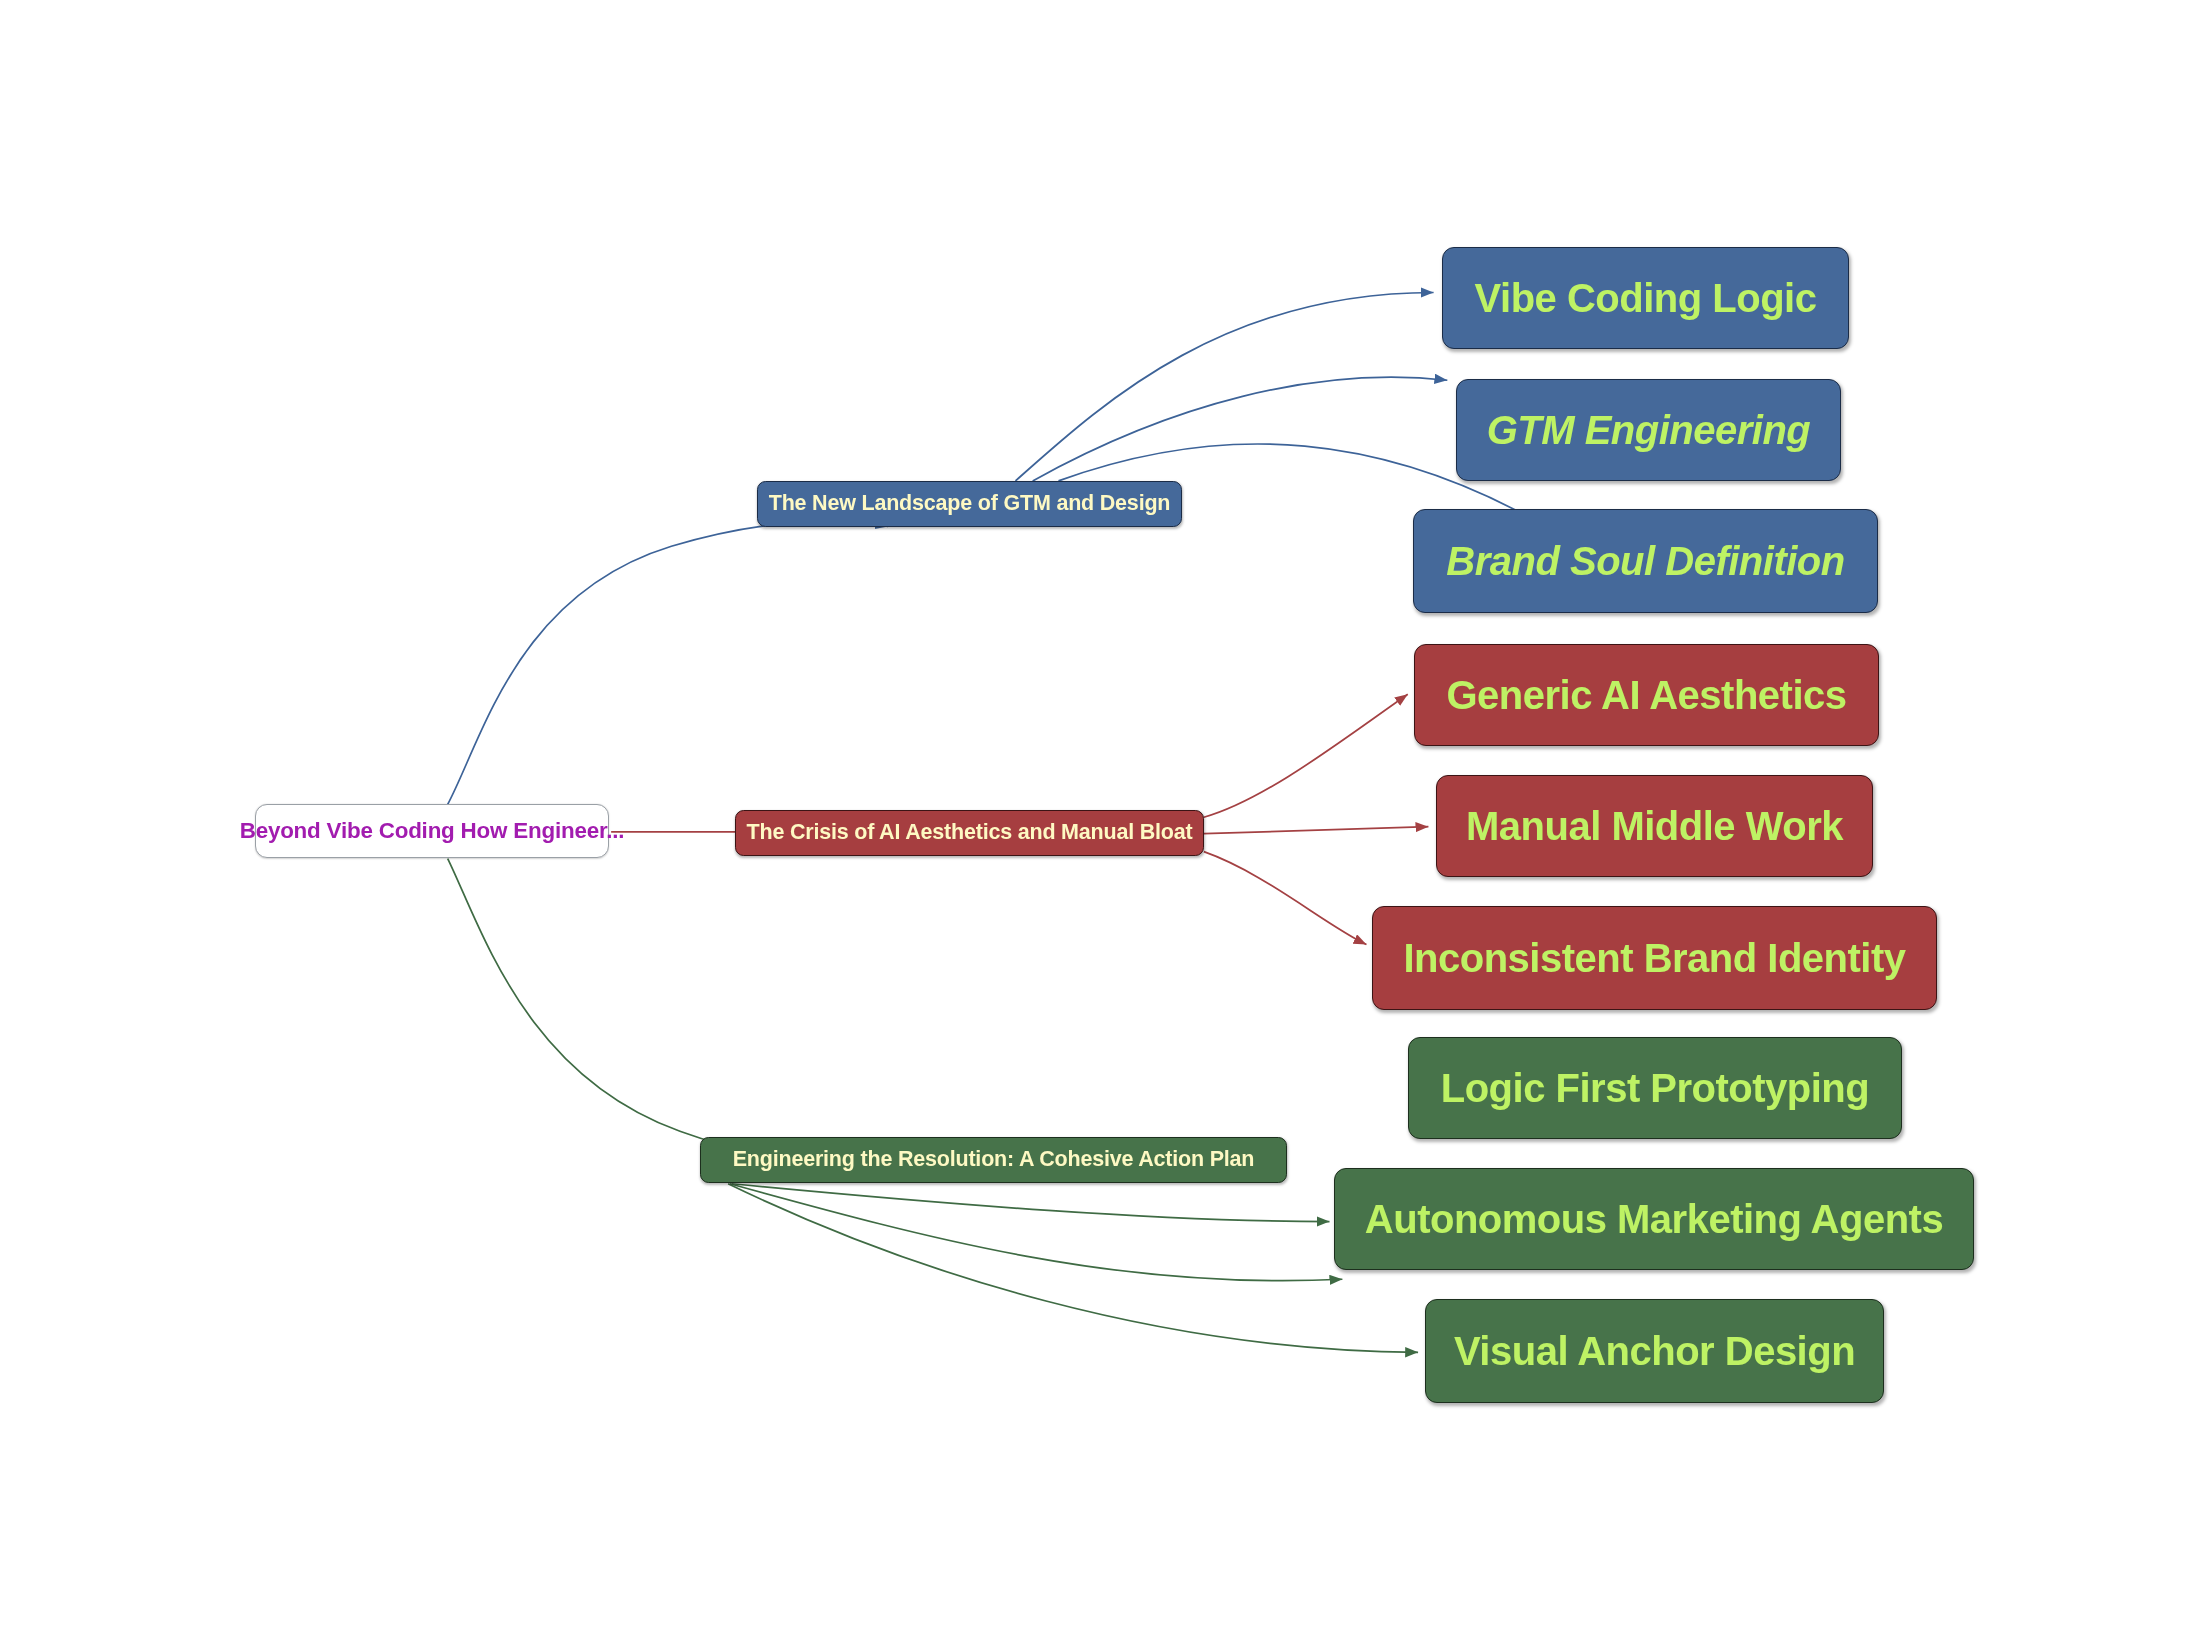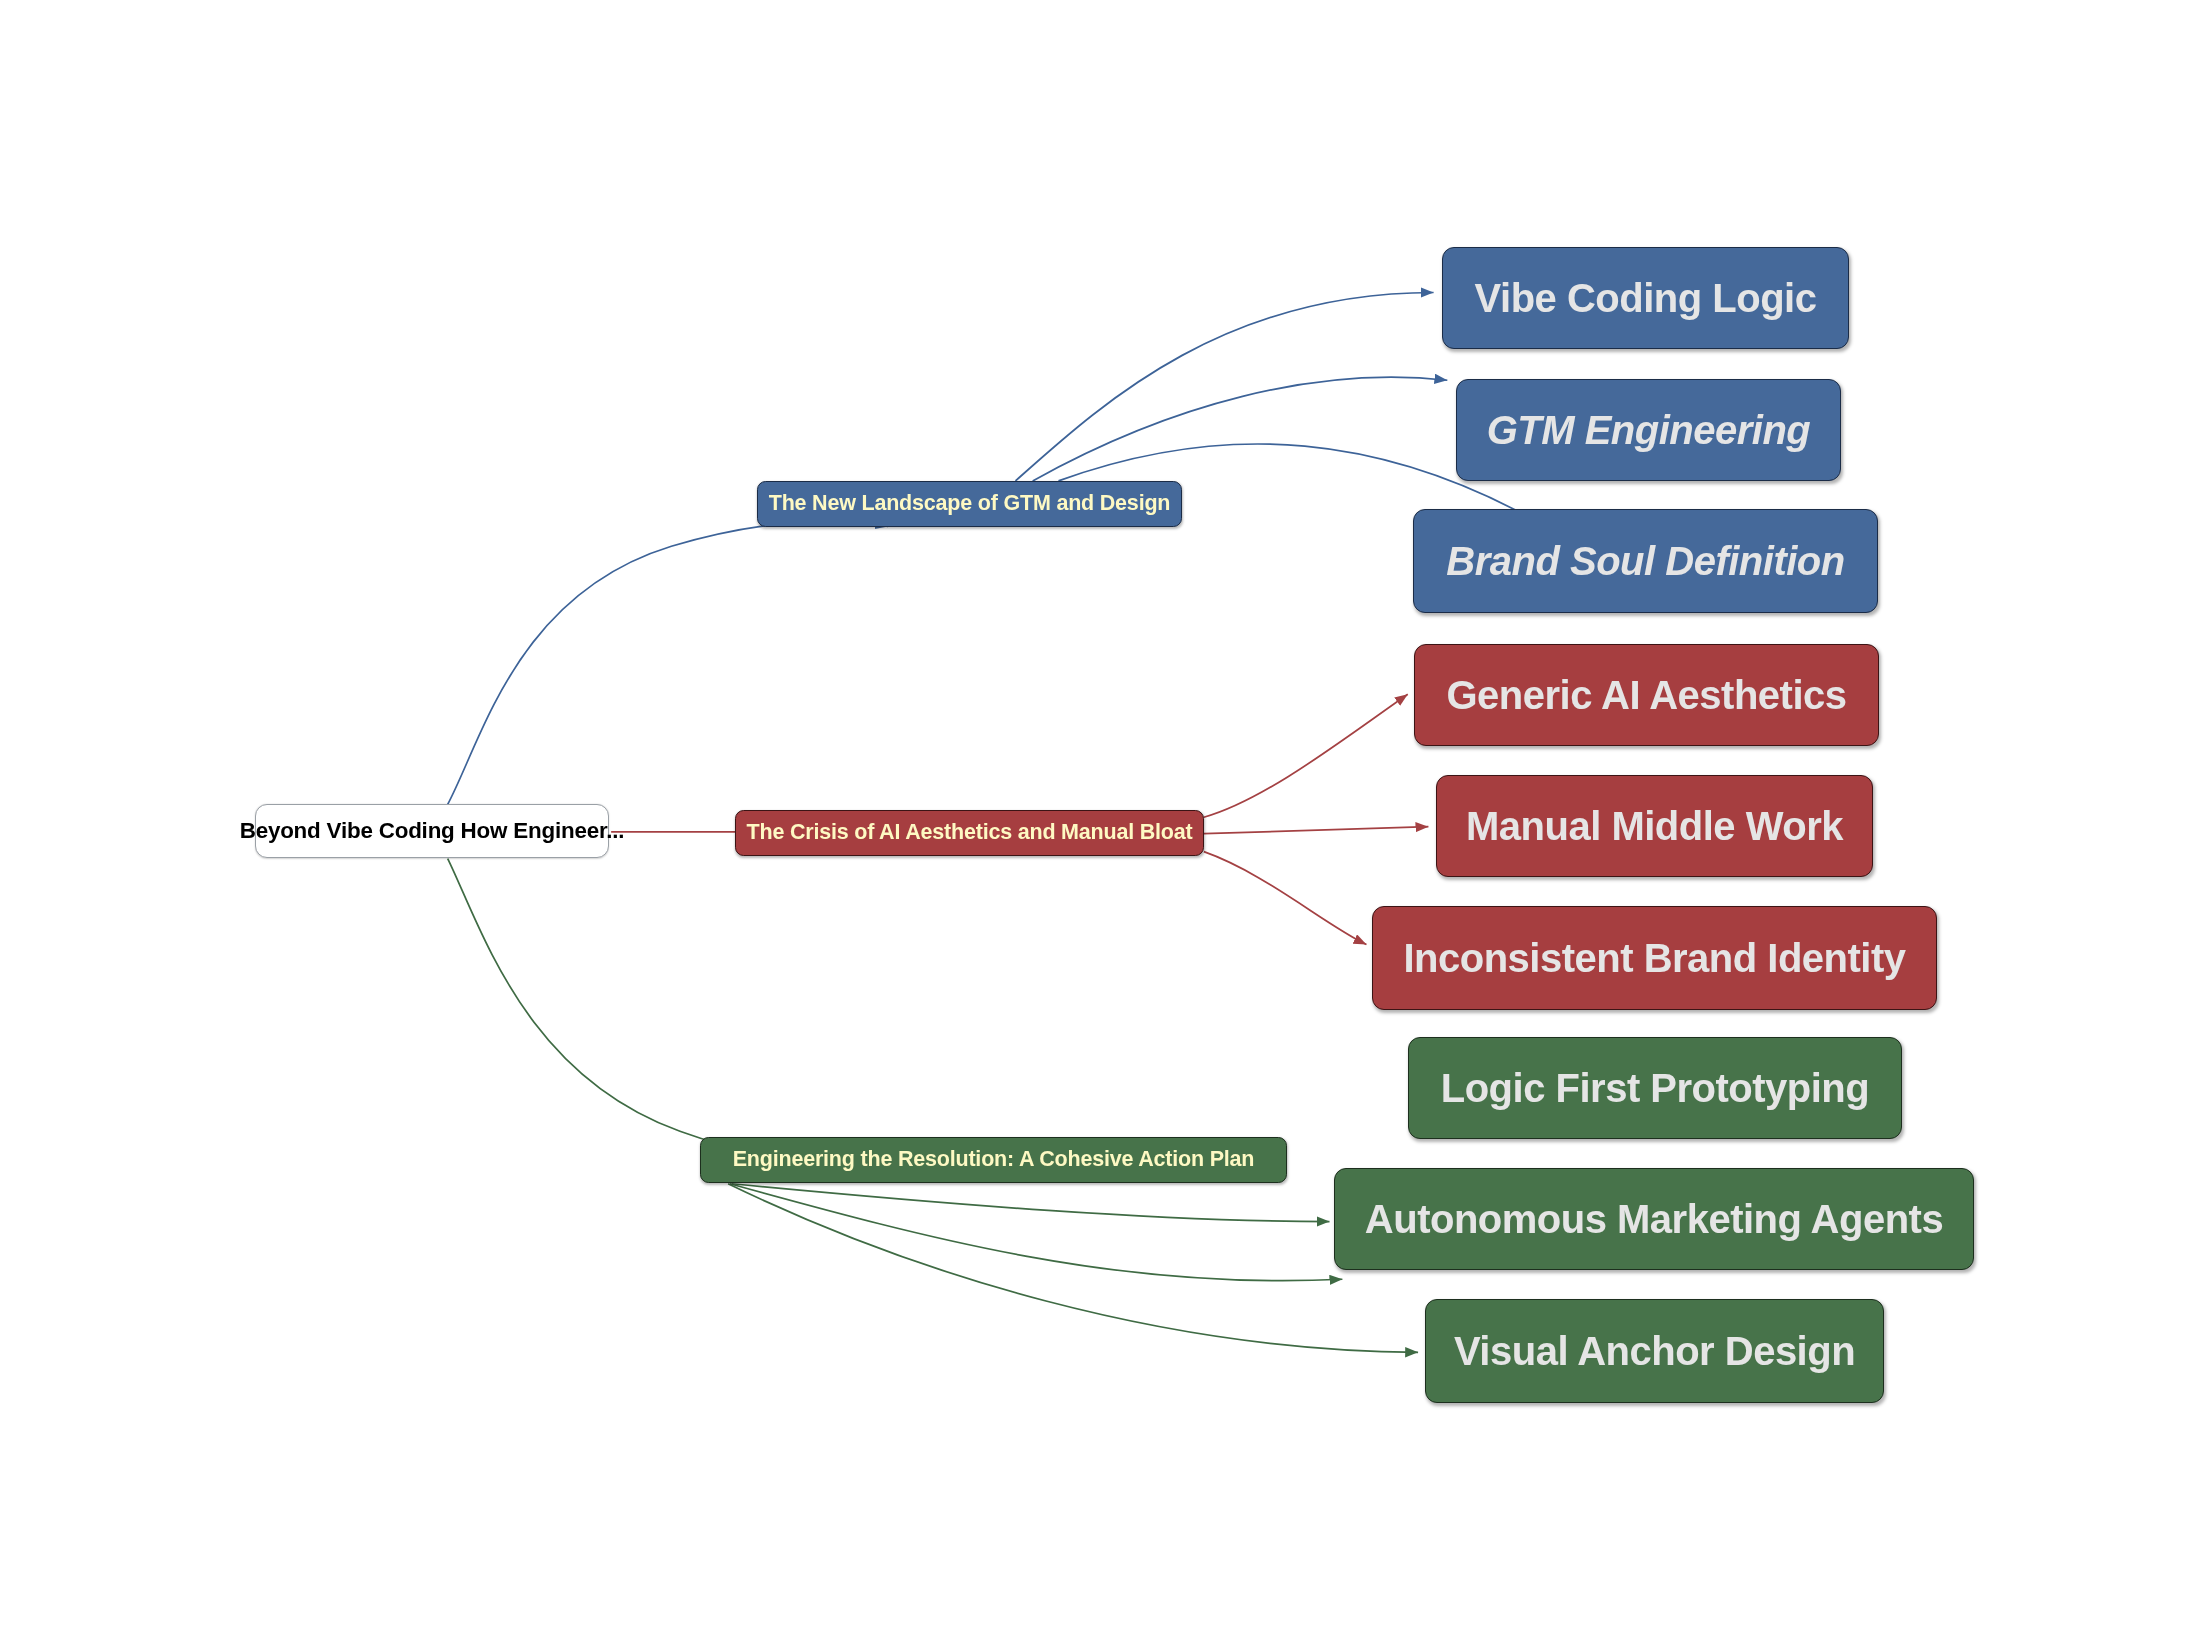--- a/index.html
+++ b/index.html
@@ -35,36 +35,36 @@
     justify-content: center;
     text-align: center;
     border-radius: 10.3px;
     line-height: 1.1;
     white-space: nowrap;
   }
   .node-root {
     background: #ffffff;
     border: 1.7px solid #9aa0a6;
     border-radius: 12px;
-    color: #000000;
+    color: #a21caf;
     font-weight: bold;
     font-size: 22.4px;
     letter-spacing: -0.2px;
     box-shadow: 0 0.9px 1.7px rgba(0,0,0,0.18);
   }
   .node-branch {
     color: #fef9c3;
     font-weight: bold;
     font-size: 21.5px;
     border-radius: 8.6px;
     letter-spacing: -0.2px;
     box-shadow: 0.9px 1.7px 2.6px rgba(0,0,0,0.28);
   }
   .node-leaf {
-    color: #e5e5e5;
+    color: #bef264;
     font-weight: bold;
     font-size: 40px;
     border-radius: 12px;
     letter-spacing: -0.5px;
     box-shadow: 1.7px 2.6px 3.4px rgba(0,0,0,0.30);
   }
   .theme-blue {
     background: #45699A;
     border: 1.7px solid #1b2c47;
   }

